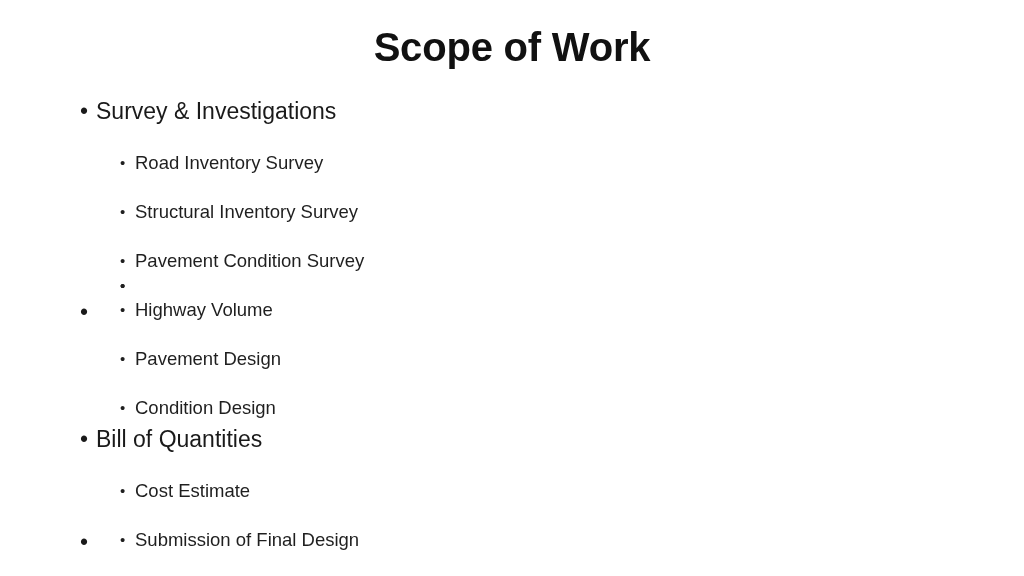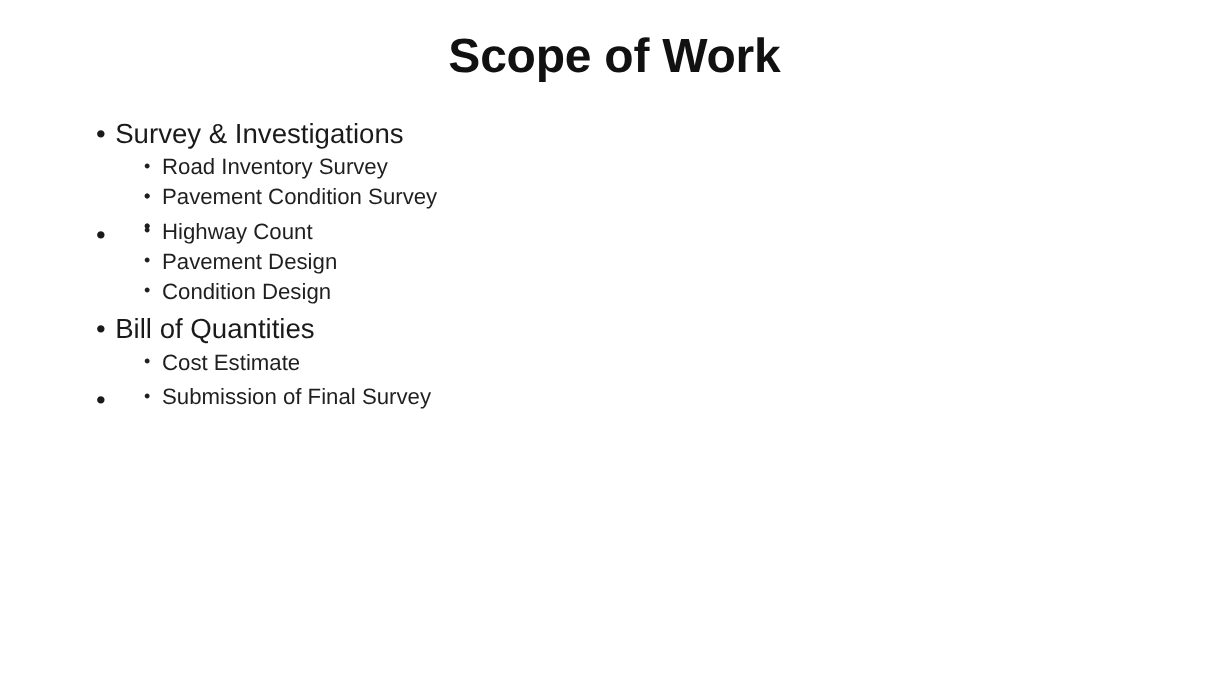--- a/index.html
+++ b/index.html
@@ -87,20 +87,21 @@
   .l2 .bullet {
     position: absolute;
     left: 48px;
     top: 0;
     font-size: 15px;
     line-height: 25px;
     color: #1f1f1f;
   }
   .l2 .l2text {
     display: block;
+    margin-top: 24px;
   }
 </style>
 </head>
 <body>
 
 <div id="slide">
 
   <div id="slide-title">Scope of Work</div>
 
   <div id="outline">
@@ -110,20 +111,21 @@
         <span class="bullet">•</span>
         <span>Survey &amp; Investigations</span>
       </div>
       <ul class="l2list">
         <li class="l2">
           <span class="bullet">•</span>
           <span class="l2text">Road Inventory Survey</span>
         </li>
         <li class="l2">
           <span class="bullet">•</span>
+          <span class="l2text">Structural Inventory Survey</span>
         </li>
         <li class="l2">
           <span class="bullet">•</span>
           <span class="l2text">Pavement Condition Survey</span>
         </li>
         <li class="l2">
           <span class="bullet">•</span>
         </li>
         <li class="l2">
           <span class="bullet">•</span>
@@ -131,21 +133,21 @@
       </ul>
     </div>
 
     <div class="group">
       <div class="l1">
         <span class="bullet">•</span>
       </div>
       <ul class="l2list">
         <li class="l2">
           <span class="bullet">•</span>
-          <span class="l2text">Highway Count</span>
+          <span class="l2text">Highway Volume</span>
         </li>
         <li class="l2">
           <span class="bullet">•</span>
           <span class="l2text">Pavement Design</span>
         </li>
         <li class="l2">
           <span class="bullet">•</span>
           <span class="l2text">Condition Design</span>
         </li>
       </ul>
@@ -164,19 +166,19 @@
       </ul>
     </div>
 
     <div class="group">
       <div class="l1">
         <span class="bullet">•</span>
       </div>
       <ul class="l2list">
         <li class="l2">
           <span class="bullet">•</span>
-          <span class="l2text">Submission of Final Survey</span>
+          <span class="l2text">Submission of Final Design</span>
         </li>
       </ul>
     </div>
 
   </div>
 </div>
 
 </body></html>

